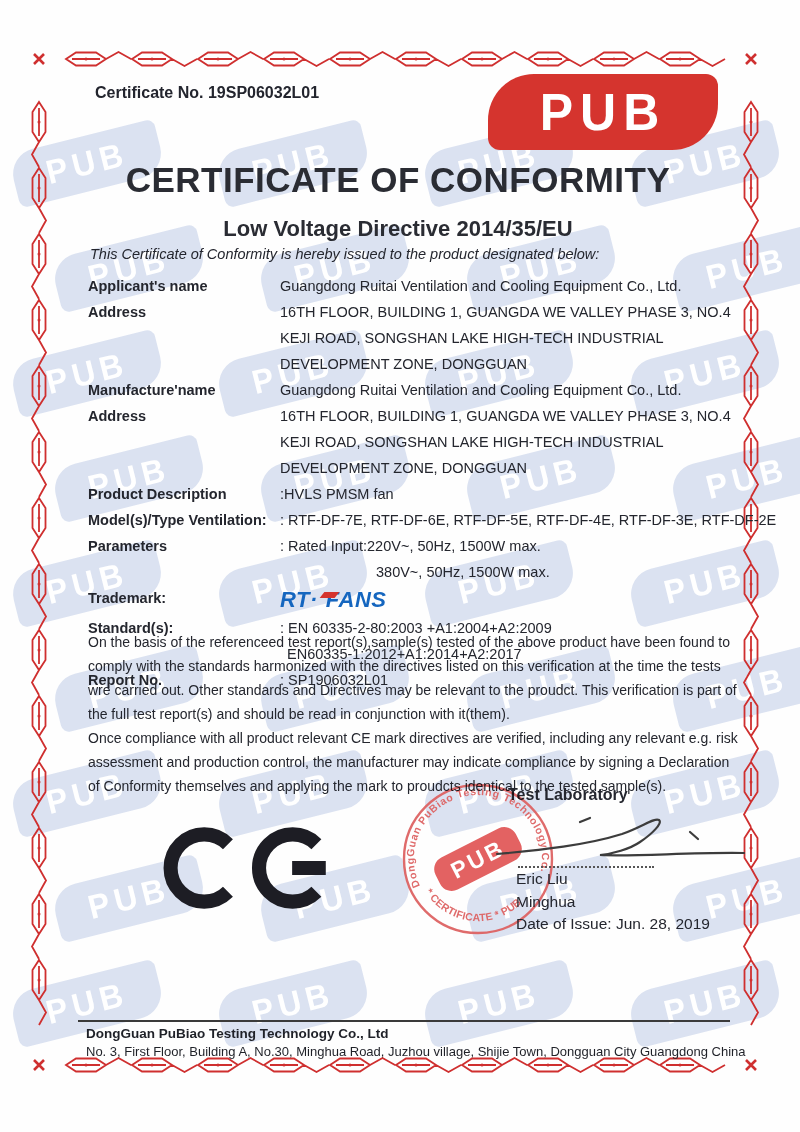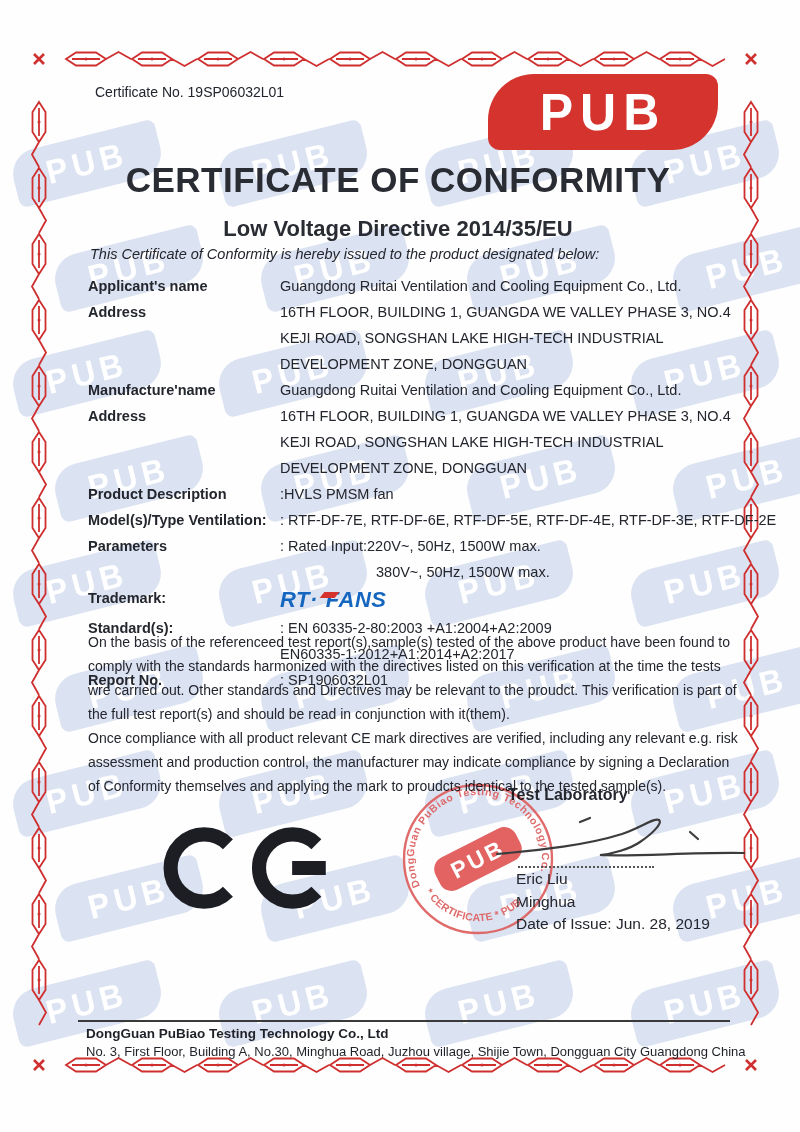--- a/index.html
+++ b/index.html
@@ -6,37 +6,37 @@
   .page{position:relative;width:800px;height:1132px;background:#fefefe;overflow:hidden;
         font-family:"Liberation Sans",sans-serif;color:#24262e;}
   
   #wm-layer{position:absolute;inset:0;z-index:0;pointer-events:none;}
   .wm{position:absolute;width:150px;height:55px;border-radius:26px 8px 26px 8px;
       background:#dbe2f1;transform:rotate(-14deg);display:flex;align-items:center;justify-content:center;}
   .wm span{color:#ffffff;font-weight:bold;font-size:32px;letter-spacing:5px;transform:scaleY(1.05);}
   #border-layer{position:absolute;inset:0;z-index:1;pointer-events:none;}
   .content{position:absolute;inset:0;z-index:2;}
   
-  .cert-no{position:absolute;left:95px;top:84px;font-size:14px;font-weight:normal;color:#23252e;}
+  .cert-no{position:absolute;left:95px;top:84px;font-size:16px;font-weight:bold;color:#23252e;}
   .pub-logo{position:absolute;left:488px;top:74px;width:230px;height:76px;background:#d5342e;
             border-radius:46px 12px 46px 12px;display:flex;align-items:center;justify-content:center;}
   .pub-logo span{color:#fff;font-weight:bold;font-size:50px;letter-spacing:7px;transform:scaleY(1.04);}
   .title{position:absolute;left:40px;top:160px;width:716px;text-align:center;
          font-size:35px;font-weight:bold;color:#2a2c33;letter-spacing:.5px;}
   .subtitle{position:absolute;left:40px;top:216px;width:716px;text-align:center;
             font-size:22px;font-weight:bold;color:#2a2c33;}
   .intro{position:absolute;left:90px;top:246px;font-size:14.5px;color:#24262e;font-style:italic;}
   
   .fields{position:absolute;left:88px;top:273px;width:660px;font-size:14.5px;}
   .frow{display:flex;line-height:26px;}
   .flabel{width:192px;flex:0 0 192px;font-weight:bold;}
   .fvalue{width:460px;}
   .nowrap{white-space:nowrap;width:auto;}
   .v2-param{margin-left:96px;}
-  .v2-std{margin-left:0;}
+  .v2-std{margin-left:7px;}
   .tm{font-style:italic;font-weight:bold;font-size:22px;color:#1566bf;line-height:30px;letter-spacing:.5px;position:relative;}
   .wing{display:inline-block;width:15px;height:6px;background:#d5342e;transform:skewX(-38deg);
         margin:0 -11px 0 4px;position:relative;top:-9px;}
   
   .paras{position:absolute;left:88px;top:630px;width:652px;font-size:14px;line-height:24px;}
   .paras p{margin:0;}
   
   .lab-title{position:absolute;left:508px;top:786px;font-size:16px;font-weight:bold;}
   .ce{position:absolute;left:163px;top:822px;z-index:2;}
   .stamp{position:absolute;left:398px;top:779px;z-index:3;mix-blend-mode:multiply;opacity:.93;}

